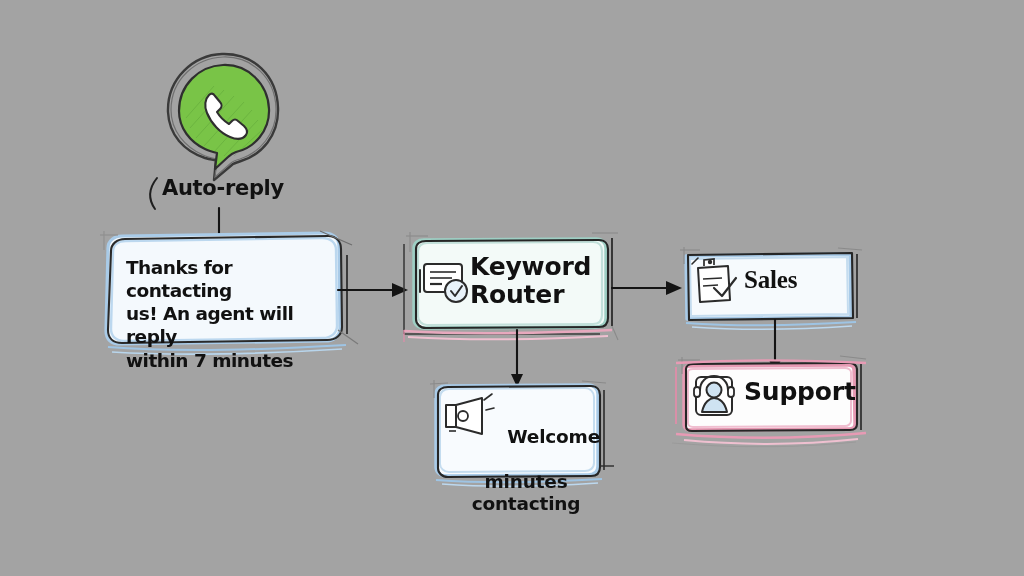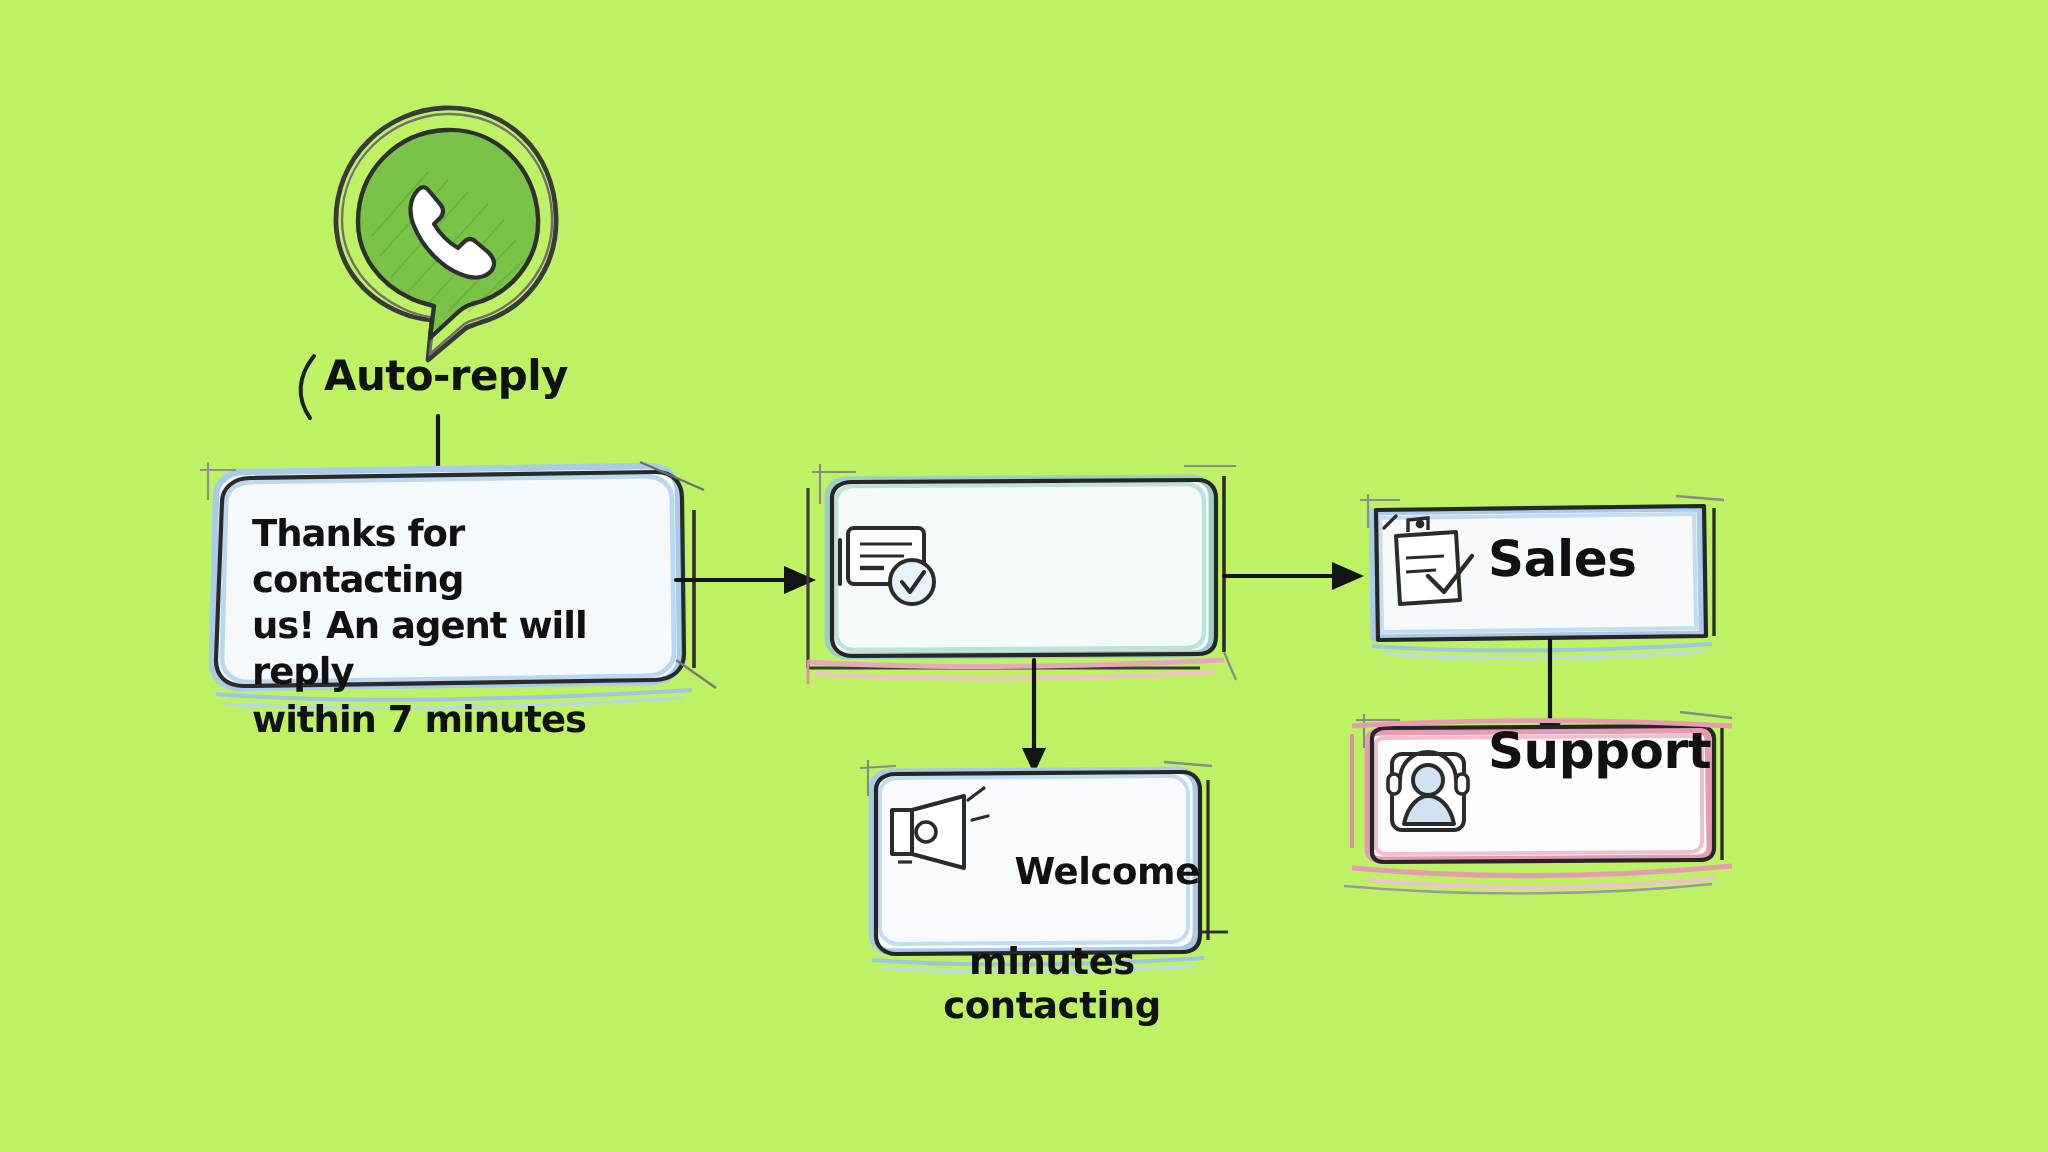--- a/index.html
+++ b/index.html
@@ -4,21 +4,21 @@
 <style>
   html, body {
     margin: 0;
     padding: 0;
     background: #ffffff;
   }
   #canvas {
     position: relative;
     width: 1024px;
     height: 576px;
-    background: #bef264;
+    background: #a3a3a3;
     overflow: hidden;
     font-family: "DejaVu Sans", sans-serif;
   }
   #sketch-layer {
     position: absolute;
     left: 0; top: 0;
     width: 1024px;
     height: 576px;
   }
   .node-text {
@@ -44,24 +44,25 @@
     top: 253px;
     width: 130px;
     font-size: 25px;
     text-align: left;
     line-height: 1.1;
   }
   #sales-text {
     left: 744px;
     top: 266px;
     font-size: 25px;
+    font-family: Liberation Serif, serif;
   }
   #support-text {
     left: 744px;
-    top: 362px;
+    top: 378px;
     font-size: 25px;
   }
   #welcome-text {
     left: 452px;
     top: 403px;
     width: 148px;
     font-size: 18.5px;
     line-height: 1.22;
     text-align: center;
   }
@@ -264,20 +265,22 @@
       </g>
     </g>
   </svg>
 
   <div class="node-text" id="autoreply-text">Auto-reply</div>
 
   <div class="node-text" id="msg-text">Thanks for contacting
 us! An agent will reply
 within 7 minutes</div>
 
+  <div class="node-text" id="router-text">Keyword
+Router</div>
 
   <div class="node-text" id="sales-text">Sales</div>
 
   <div class="node-text" id="support-text">Support</div>
 
   <div class="node-text" id="welcome-text">
     <span class="l1">Welcome</span>
     <span>minutes</span>
     <span>contacting</span>
   </div>

